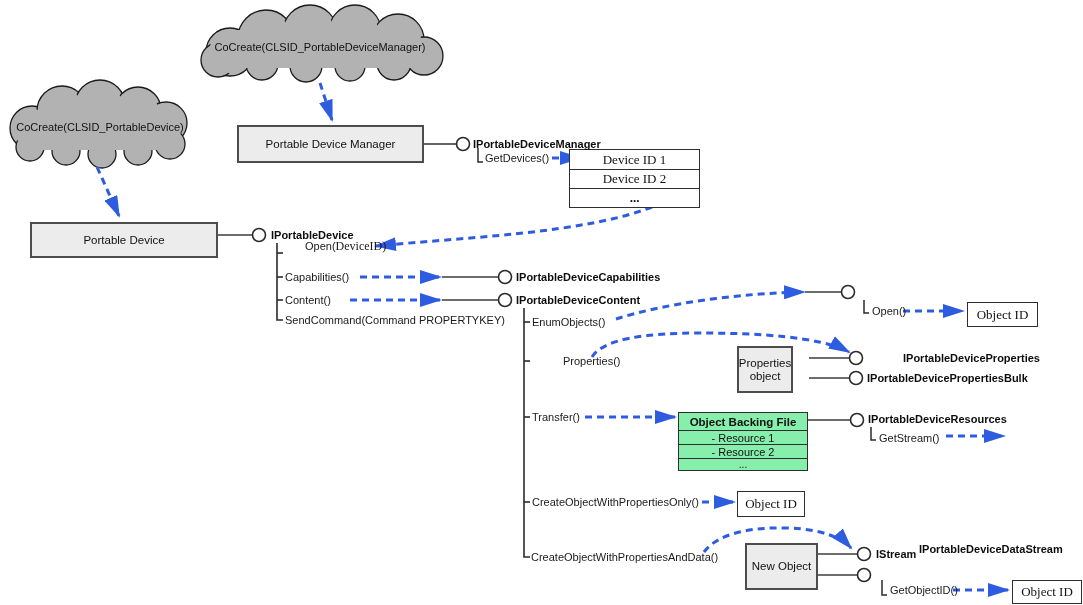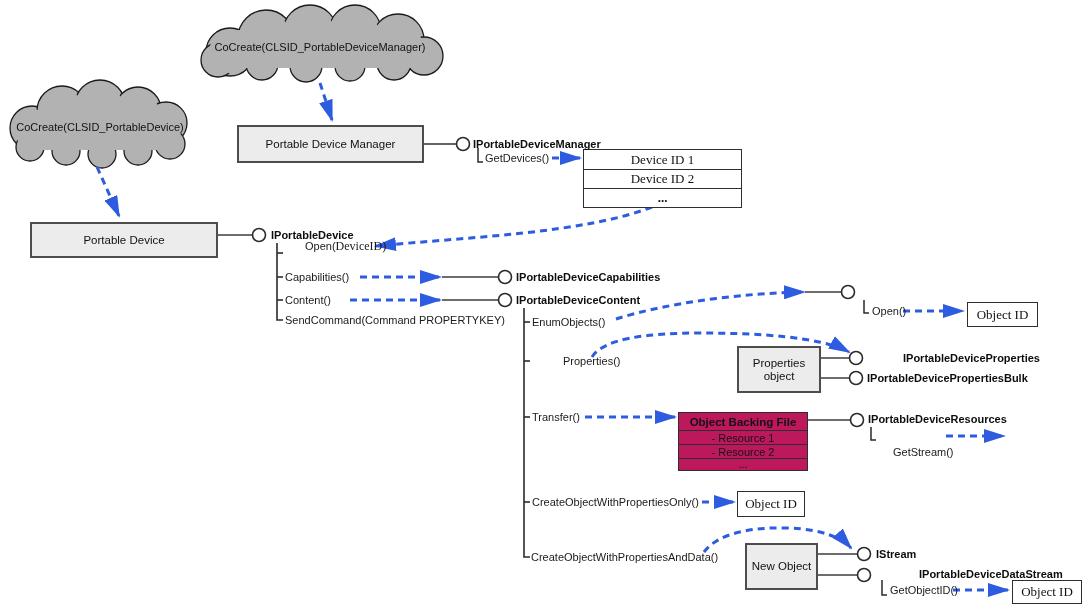--- a/index.html
+++ b/index.html
@@ -16,21 +16,21 @@
     position:absolute; background:#ececec; border:2px solid #4d4d4d;
     display:flex; align-items:center; justify-content:center;
     font-size:11.5px; text-align:center; box-sizing:border-box; line-height:13px;
   }
   .wtable { position:absolute; background:#fff; border:1.5px solid #2e2e2e; box-sizing:border-box; }
   .wtable .trow {
     height:19px; display:flex; align-items:center; justify-content:center;
     font-family:"Liberation Serif", serif; font-size:13px; box-sizing:border-box;
   }
   .wtable .trow + .trow { border-top:1px solid #2e2e2e; }
-  .gtable { position:absolute; background:#be185d; border:1.5px solid #2e2e2e; box-sizing:border-box; }
+  .gtable { position:absolute; background:#86efac; border:1.5px solid #2e2e2e; box-sizing:border-box; }
   .gtable .ghead { height:17px; display:flex; align-items:center; justify-content:center; font-weight:bold; font-size:11.5px; box-sizing:border-box; }
   .gtable .grow { height:14px; display:flex; align-items:center; justify-content:center; font-size:11px; border-top:1px solid #2e2e2e; box-sizing:border-box; }
   .gtable .grow.dots { height:12px; font-size:10px; }
   .objid {
     position:absolute; background:#fff; border:1.5px solid #2e2e2e; box-sizing:border-box;
     display:flex; align-items:center; justify-content:center;
     font-family:"Liberation Serif", serif; font-size:13px;
   }
 </style>
 </head>
@@ -162,28 +162,28 @@
       <circle cx="864" cy="575" r="6.5"></circle>
     </g>
   </svg>
 
   <div class="cloudtext" style="left:205px; top:41px; width:230px;">CoCreate(CLSID_PortableDeviceManager)</div>
   <div class="cloudtext" style="left:8px; top:121px; width:184px;">CoCreate(CLSID_PortableDevice)</div>
 
   <div class="gbox" style="left:30px; top:222px; width:188px; height:36px;">Portable Device</div>
   <div class="gbox" style="left:237px; top:125px; width:187px; height:38px;">Portable Device Manager</div>
 
-  <div class="gbox" style="left:737px; top:346px; width:84px; height:47px; flex-direction:column;">
+  <div class="gbox" style="left:737px; top:346px; width:56px; height:47px; flex-direction:column;">
     <span>Properties</span>
     <span>object</span>
   </div>
 
   <div class="gbox" style="left:745px; top:543px; width:73px; height:47px;">New Object</div>
 
-  <div class="wtable" style="left:583px; top:149px; width:159px;">
+  <div class="wtable" style="left:569px; top:149px; width:131px;">
     <div class="trow">Device ID 1</div>
     <div class="trow">Device ID 2</div>
     <div class="trow" style="font-weight:bold;">...</div>
   </div>
 
   <div class="gtable" style="left:678px; top:412px; width:130px;">
     <div class="ghead">Object Backing File</div>
     <div class="grow">- Resource 1</div>
     <div class="grow">- Resource 2</div>
     <div class="grow dots">...</div>
@@ -194,34 +194,34 @@
   <div class="objid" style="left:1012px; top:580px; width:70px; height:24px;">Object ID</div>
 
   <div class="iface" style="left:473px; top:137px;">IPortableDeviceManager</div>
   <div class="iface" style="left:271px; top:228px;">IPortableDevice</div>
   <div class="iface" style="left:516px; top:270px;">IPortableDeviceCapabilities</div>
   <div class="iface" style="left:516px; top:293px;">IPortableDeviceContent</div>
   <div class="iface" style="left:867px; top:351px;padding-left:36px;">IPortableDeviceProperties</div>
   <div class="iface" style="left:867px; top:371px;">IPortableDevicePropertiesBulk</div>
   <div class="iface" style="left:868px; top:412px;">IPortableDeviceResources</div>
   <div class="iface" style="left:876px; top:547px;text-align:right;">IStream</div>
-  <div class="iface" style="left:876px; top:567px;padding-left:43px;">IPortableDeviceDataStream</div>
+  <div class="iface" style="left:876px; top:542px;padding-left:43px;">IPortableDeviceDataStream</div>
 
   <div class="method" style="left:485px; top:152px;">GetDevices()</div>
 
   <div class="method" style="left:285px; top:240px;margin-left:20px;">
     <span>Open(</span><span class="serifarg">DeviceID)</span>
   </div>
   <div class="method" style="left:285px; top:271px;">Capabilities()</div>
   <div class="method" style="left:285px; top:294px;">Content()</div>
   <div class="method" style="left:285px; top:314px;">SendCommand(Command PROPERTYKEY)</div>
 
   <div class="method" style="left:532px; top:316px;">EnumObjects()</div>
   <div class="method" style="left:515px; top:355px;padding-left:48px;">Properties()</div>
   <div class="method" style="left:532px; top:411px;">Transfer()</div>
   <div class="method" style="left:532px; top:496px;">CreateObjectWithPropertiesOnly()</div>
   <div class="method" style="left:531px; top:551px;">CreateObjectWithPropertiesAndData()</div>
 
   <div class="method" style="left:872px; top:305px;">Open()</div>
-  <div class="method" style="left:879px; top:446px;margin-left:14px;">GetStream()</div>
+  <div class="method" style="left:879px; top:432px;">GetStream()</div>
   <div class="method" style="left:890px; top:584px;">GetObjectID()</div>
 
 </div>
 
 </body></html>

